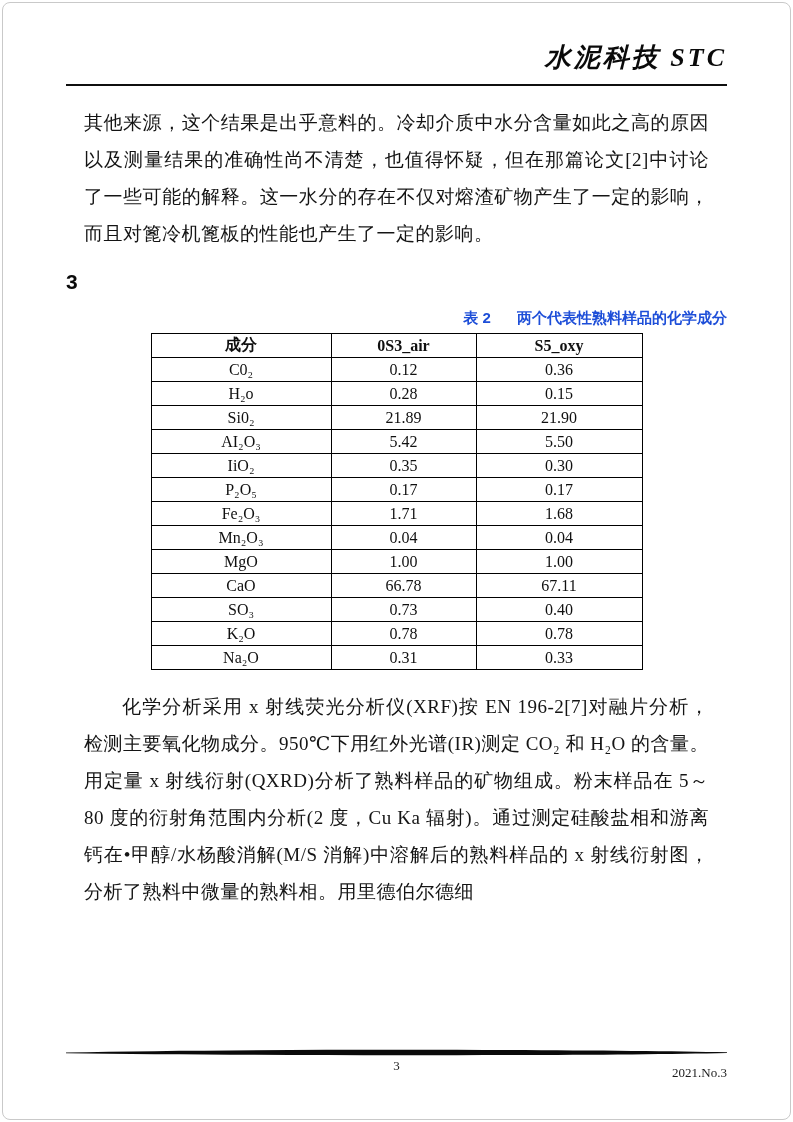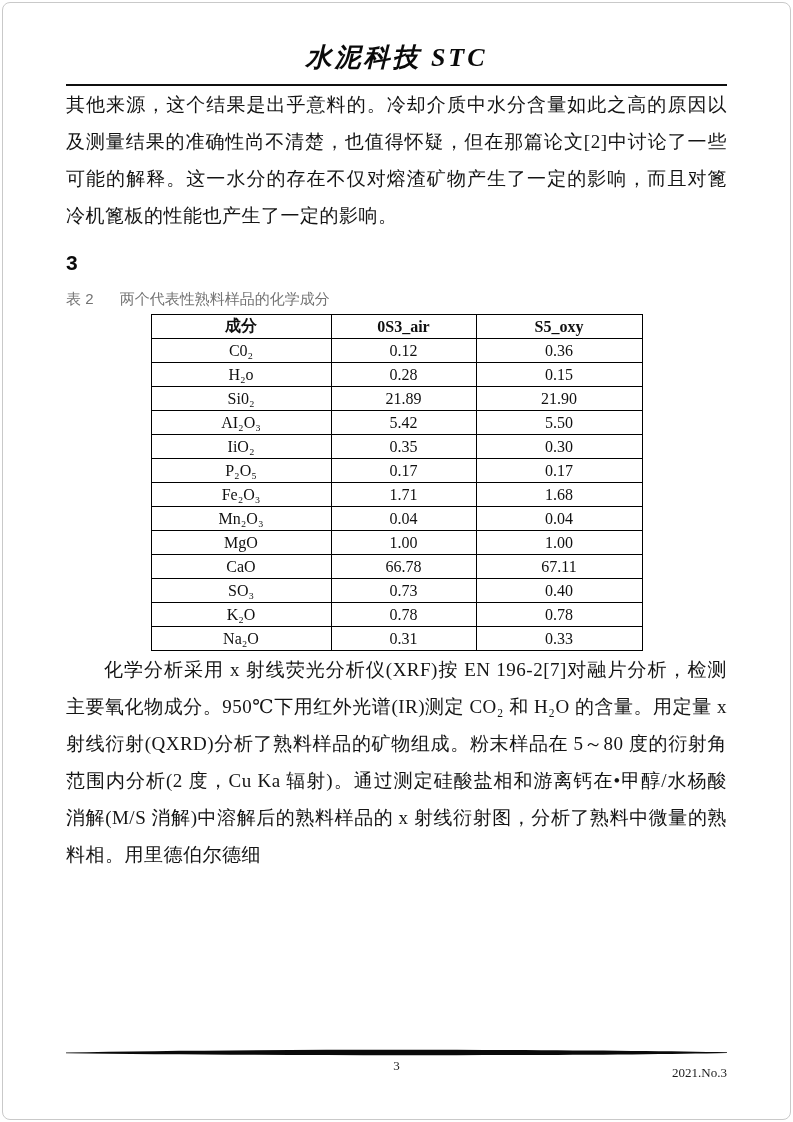--- a/index.html
+++ b/index.html
@@ -12,35 +12,35 @@
     color:#111111;
   }
   .page-frame{
     position:absolute;inset:2px;
     border:1px solid #c9c9c9;border-radius:8px;
     pointer-events:none;
   }
   .content{padding:0 66px;}
   .journal-title{
     margin-top:40px;
-    text-align:center;
+    text-align:right;
     font-family:"Liberation Serif","DejaVu Serif",serif;
     font-style:italic;
     font-weight:bold;
     font-size:26px;
     letter-spacing:3px;
     color:#0a0a0a;
   }
   .header-rule{
     margin-top:9px;
     height:2px;
     background:#0f0f0f;
   }
   p.body-para{
-    margin:0;
+    margin:18px;
     font-size:19px;
     line-height:37px;
     text-align:justify;
     letter-spacing:0.5px;
     color:#141414;
   }
   .para-1{margin-top:10px;}
   .para-indent{text-indent:2em;}
   .section-heading{
     margin-top:17px;
@@ -48,25 +48,25 @@
     font-weight:bold;
     font-size:21px;
     color:#0a0a0a;
     display:flex;
     align-items:baseline;
   }
   .section-heading .sec-num{margin-right:16px;}
   .para-2{margin-top:11px;}
   .table-caption{
     margin-top:15px;
-    text-align:left;
+    text-align:right;
     font-family:"Liberation Sans","DejaVu Sans",sans-serif;
-    font-weight:normal;
+    font-weight:bold;
     font-size:15px;
-    color:#737373;
+    color:#1d4ed8;
   }
   .table-caption .cap-label{margin-right:22px;}
   table.chem-table{
     margin:5px auto 0 auto;
     border-collapse:collapse;
     table-layout:fixed;
     width:491px;
   }
   table.chem-table th,
   table.chem-table td{

